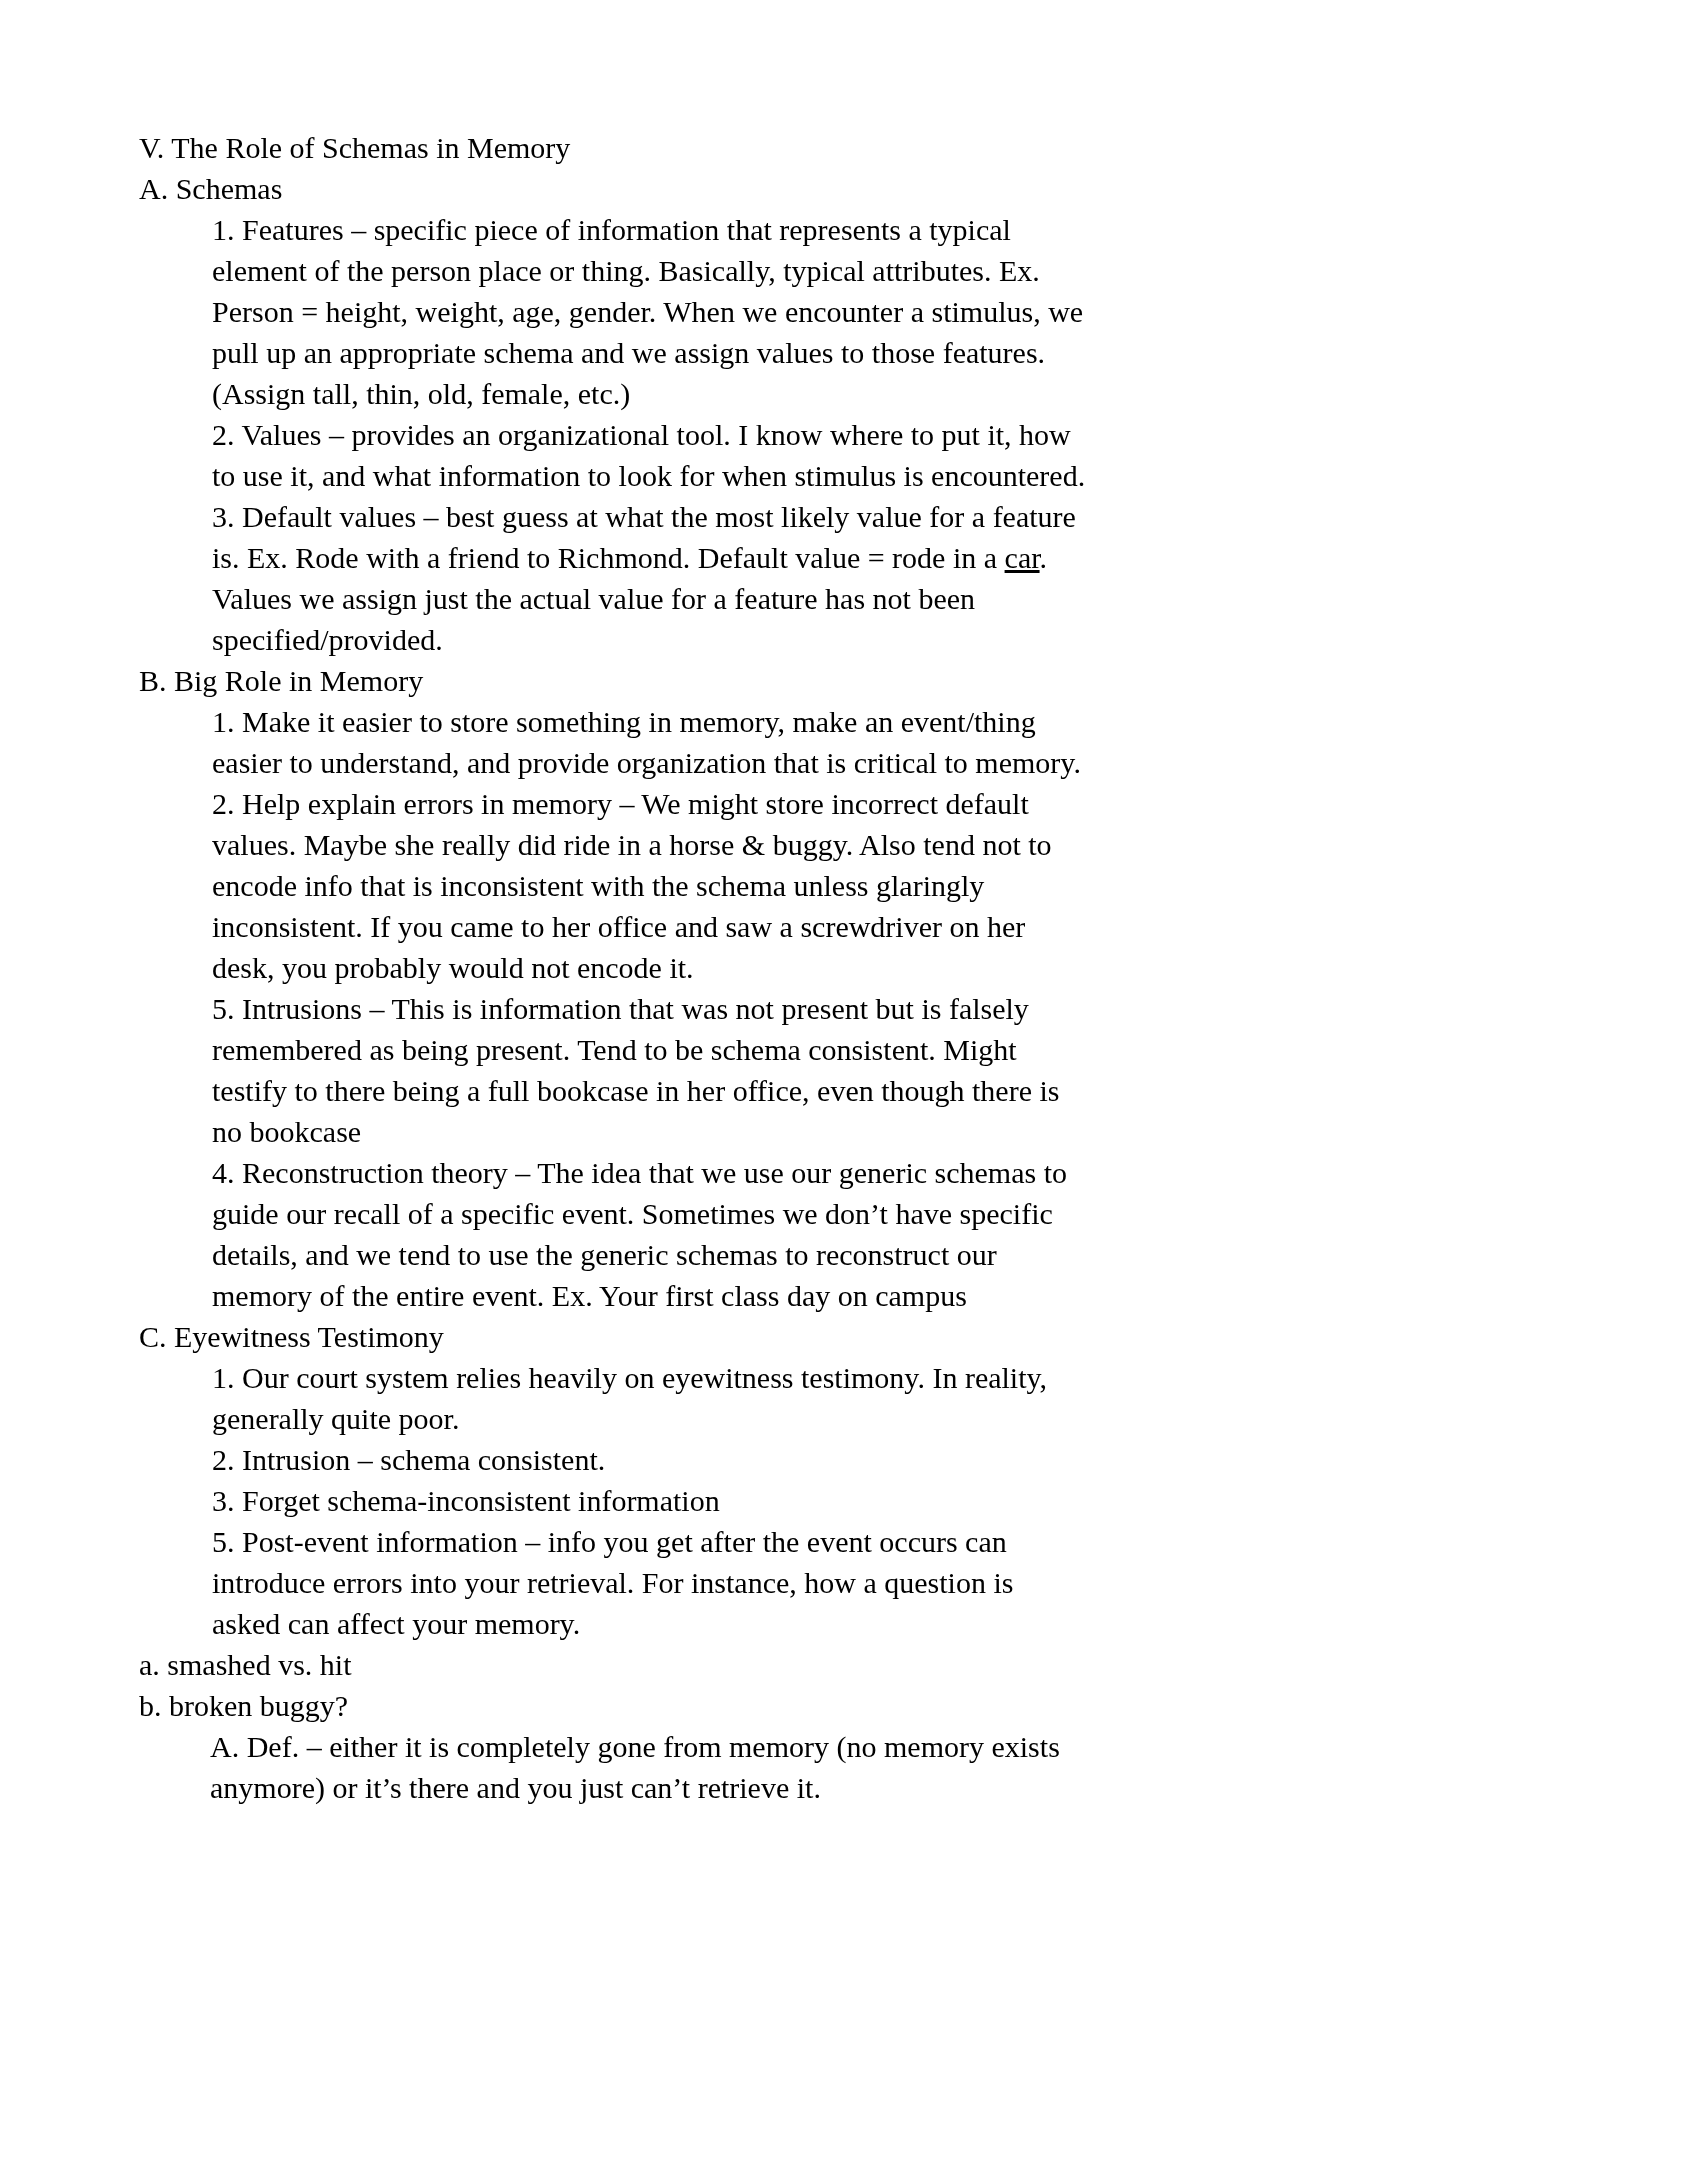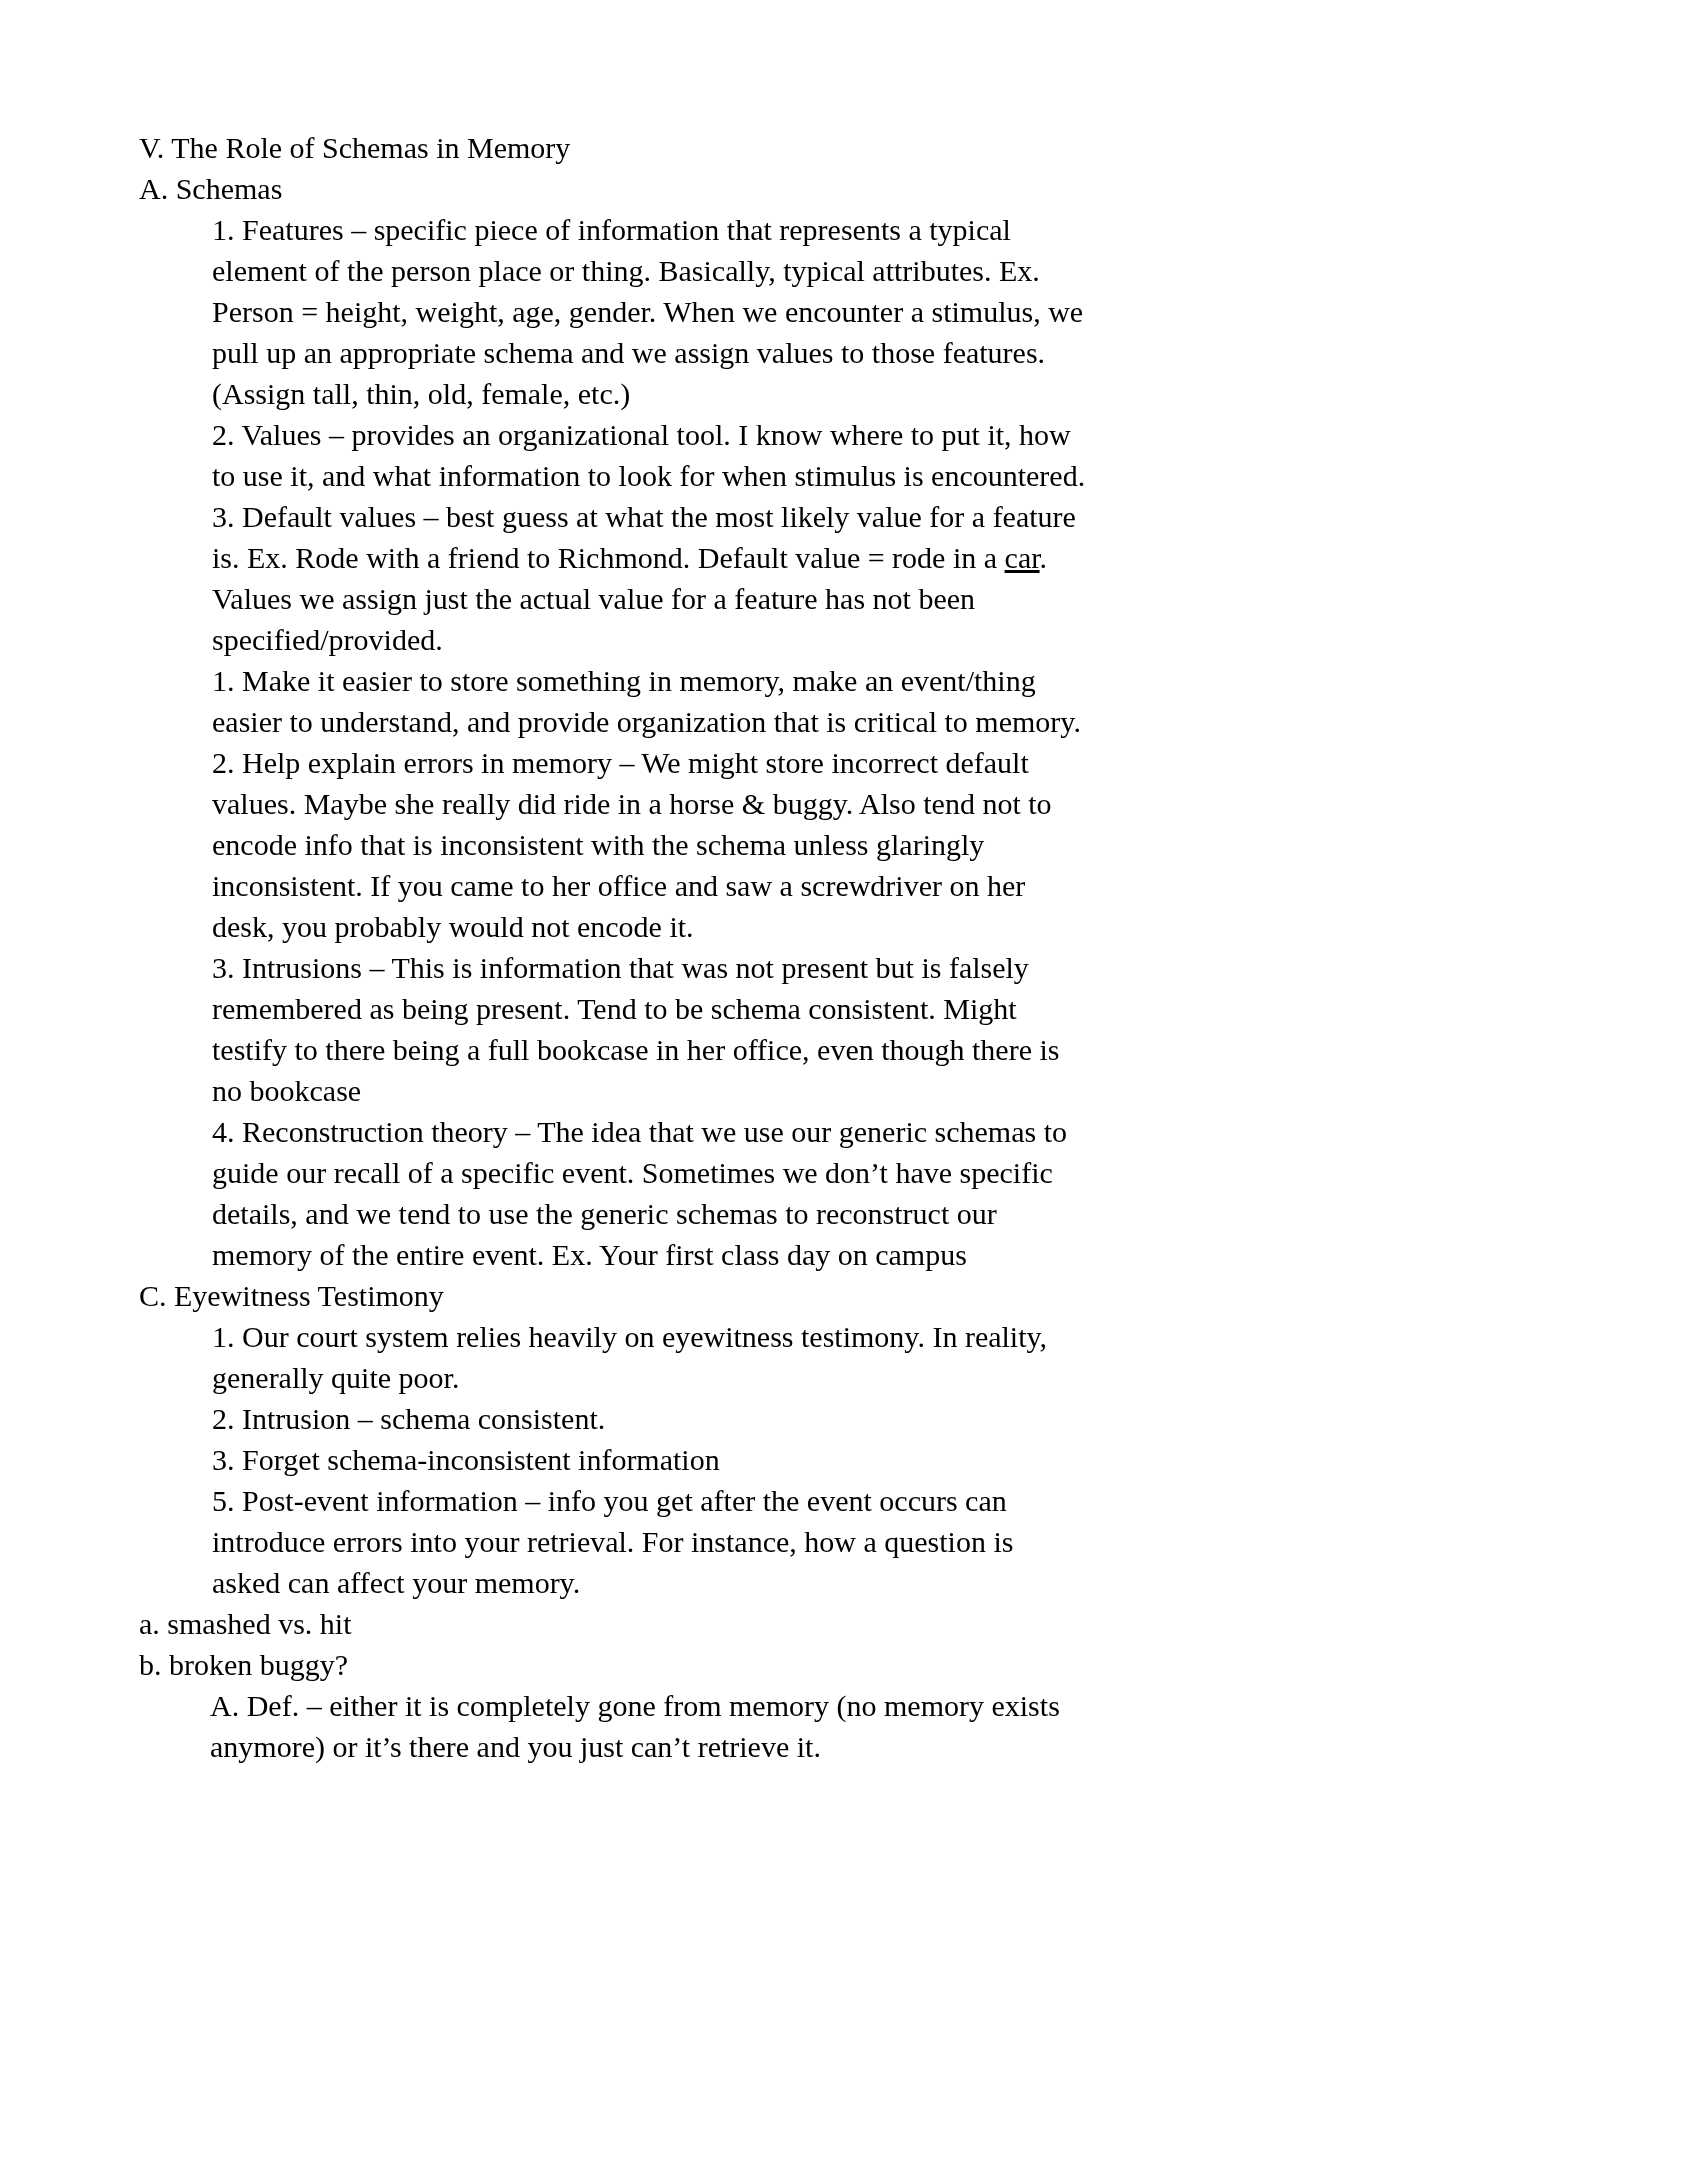--- a/index.html
+++ b/index.html
@@ -63,26 +63,27 @@
     <p class="para lvl-roman">V. The Role of Schemas in Memory</p>
 
     <p class="para lvl-letter">A. Schemas</p>
 
     <p class="para hang-num">1. Features – specific piece of information that represents a typical element of the person place or thing. Basically, typical attributes. Ex. Person = height, weight, age, gender. When we encounter a stimulus, we pull up an appropriate schema and we assign values to those features. (Assign tall, thin, old, female, etc.)</p>
 
     <p class="para hang-num">2. Values – provides an organizational tool. I know where to put it, how to use it, and what information to look for when stimulus is encountered.</p>
 
     <p class="para hang-num"><span>3. Default values – best guess at what the most likely value for a feature is. Ex. Rode with a friend to Richmond. Default value = rode in a </span><u class="underline-word">car</u><span>. Values we assign just the actual value for a feature has not been specified/provided.</span></p>
 
+    <p class="para lvl-letter">B. Big Role in Memory</p>
 
     <p class="para hang-num">1. Make it easier to store something in memory, make an event/thing easier to understand, and provide organization that is critical to memory.</p>
 
     <p class="para hang-num">2. Help explain errors in memory – We might store incorrect default values. Maybe she really did ride in a horse &amp; buggy. Also tend not to encode info that is inconsistent with the schema unless glaringly inconsistent. If you came to her office and saw a screwdriver on her desk, you probably would not encode it.</p>
 
-    <p class="para hang-num">3. Intrusions – This is information that was not present but is falsely remembered as being present. Tend to be schema consistent.  Might testify to there being a full bookcase in her office, even though there is no bookcase</p>
+    <p class="para hang-num">5. Intrusions – This is information that was not present but is falsely remembered as being present. Tend to be schema consistent.  Might testify to there being a full bookcase in her office, even though there is no bookcase</p>
 
     <p class="para hang-num">4. Reconstruction theory – The idea that we use our generic schemas to guide our recall of a specific event. Sometimes we don’t have specific details, and we tend to use the generic schemas to reconstruct our memory of the entire event. Ex. Your first class day on campus</p>
 
     <p class="para lvl-letter">C. Eyewitness Testimony</p>
 
     <p class="para hang-num">1. Our court system relies heavily on eyewitness testimony. In reality, generally quite poor.</p>
 
     <p class="para hang-num">2. Intrusion – schema consistent.</p>
 
     <p class="para hang-num">3. Forget schema-inconsistent information</p>

